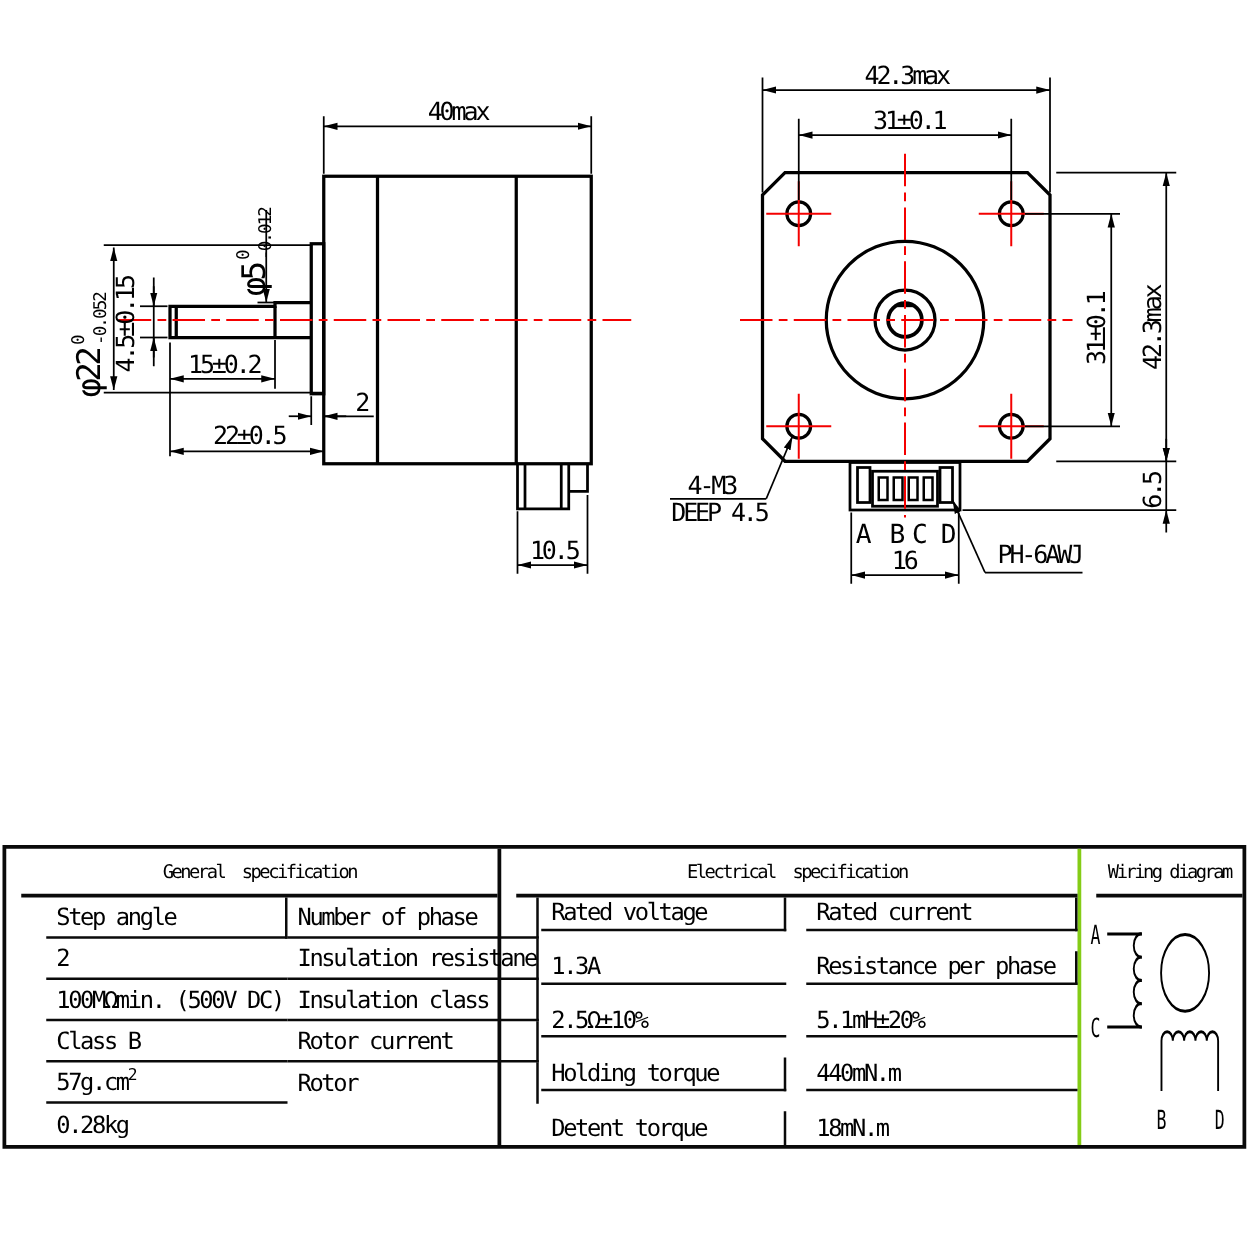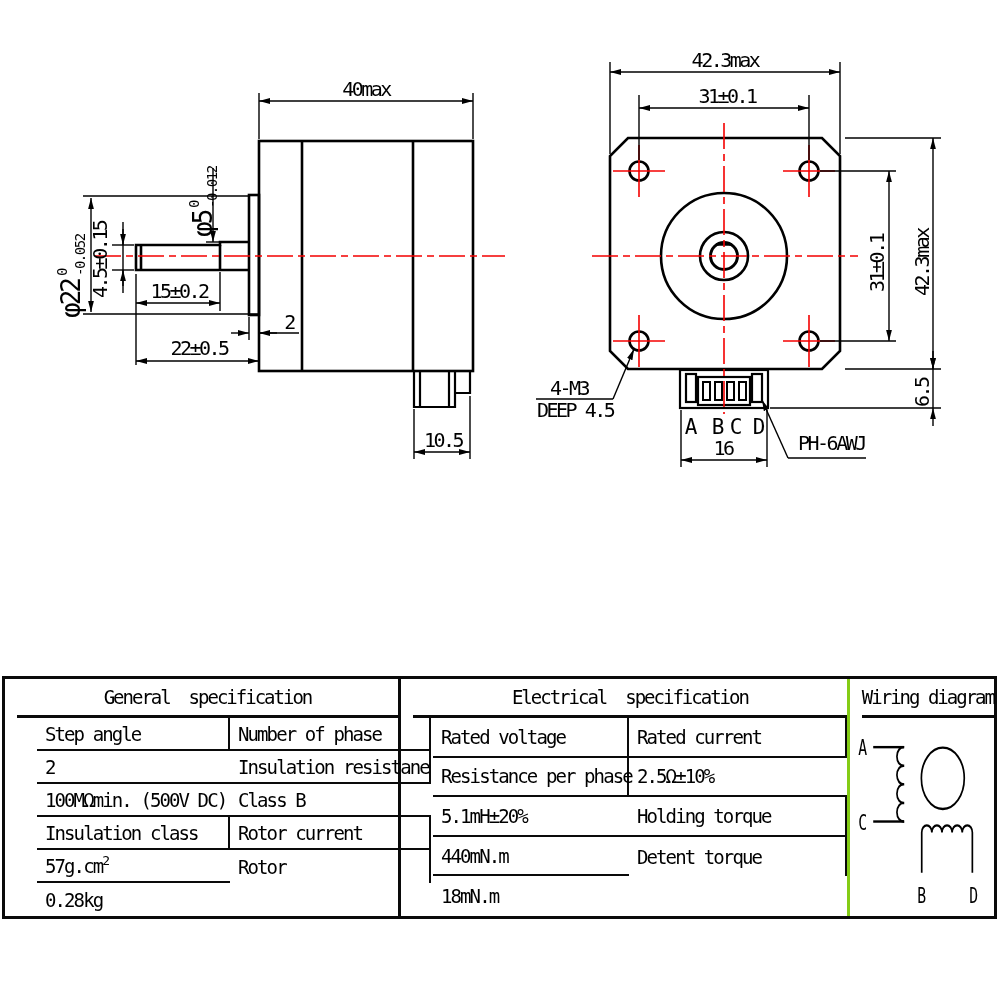--- a/index.html
+++ b/index.html
@@ -27,25 +27,25 @@
     position:absolute; left:2px; top:676px; width:995px; height:243px;
     box-sizing:border-box; border:3px solid #0a0a0a; display:flex; background:#fff;
   }
   .sec { box-sizing:border-box; display:flex; flex-direction:column; }
   .sec-general    { width:396px; border-right:3px solid #0a0a0a; }
   .sec-electrical { width:464px; border-right:3px solid #84cc16; }
   .sec-wiring     { flex:1; }
   .th {
     box-sizing:border-box; height:39px; border-bottom:3px solid #0a0a0a;
     display:flex; align-items:center; justify-content:center;
-    font-size:19px; letter-spacing:-2px; white-space:pre;margin-left:12px;
+    font-size:15px; letter-spacing:-2px; white-space:pre;margin-left:12px;
   }
   .tbody { flex:1; display:grid; grid-auto-rows:1fr;margin-left:32px; }
   .sec-general    .tbody { grid-template-columns:193px 1fr; }
-  .sec-electrical .tbody { grid-template-columns:196px 1fr; }
+  .sec-electrical .tbody { grid-template-columns:196px 1fr;gap:16px; }
   .cell {
     box-sizing:border-box; display:flex; align-items:center;
     padding-left:8px; font-size:19px; letter-spacing:-1.9px; white-space:pre;
     border-bottom:2.5px solid #0a0a0a;
   }
   .cell.lbl { border-right:2.5px solid #0a0a0a; }
   .tbody .cell:nth-last-child(-n+2) { border-bottom:none; }
   .cell sup { font-size:13px; letter-spacing:-1px; transform:translateY(-5px); }
   .wiring-body { flex:1; }
   .wiring-body svg { display:block; width:100%; height:100%; }
@@ -257,33 +257,34 @@
 
   <div class="spec">
     <div class="sec sec-general">
       <div class="th">General  specification</div>
       <div class="tbody">
           <div class="cell lbl">Step angle</div>
           <div class="cell lbl">Number of phase</div>
           <div class="cell val"><span>2</span></div>
           <div class="cell lbl">Insulation resistane</div>
           <div class="cell val"><span>100MΩmin. (500V DC)</span></div>
+          <div class="cell lbl">Insulation class</div>
           <div class="cell val"><span>Class B</span></div>
-          <div class="cell lbl">Insulation class</div>
           <div class="cell lbl">Rotor current</div>
           <div class="cell val"><span>57g.cm</span><sup>2</sup></div>
           <div class="cell lbl">Rotor</div>
           <div class="cell val"><span>0.28kg</span></div>
         </div>
     </div>
     <div class="sec sec-electrical">
       <div class="th">Electrical  specification</div>
       <div class="tbody">
           <div class="cell lbl">Rated voltage</div>
           <div class="cell lbl">Rated current</div>
+          <div class="cell val"><span>1.3A</span></div>
           <div class="cell lbl">Resistance per phase</div>
           <div class="cell val"><span>2.5Ω±10%</span></div>
           <div class="cell val"><span>5.1mH±20%</span></div>
           <div class="cell lbl">Holding torque</div>
           <div class="cell val"><span>440mN.m</span></div>
           <div class="cell lbl">Detent torque</div>
           <div class="cell val"><span>18mN.m</span></div>
         </div>
     </div>
     <div class="sec sec-wiring">

